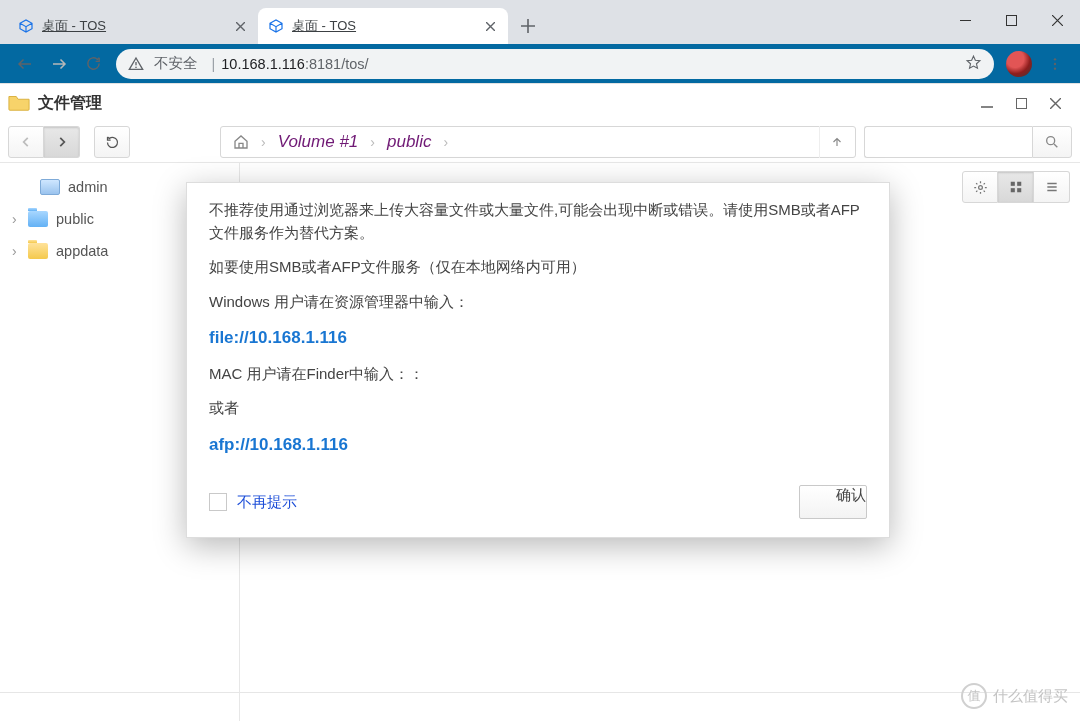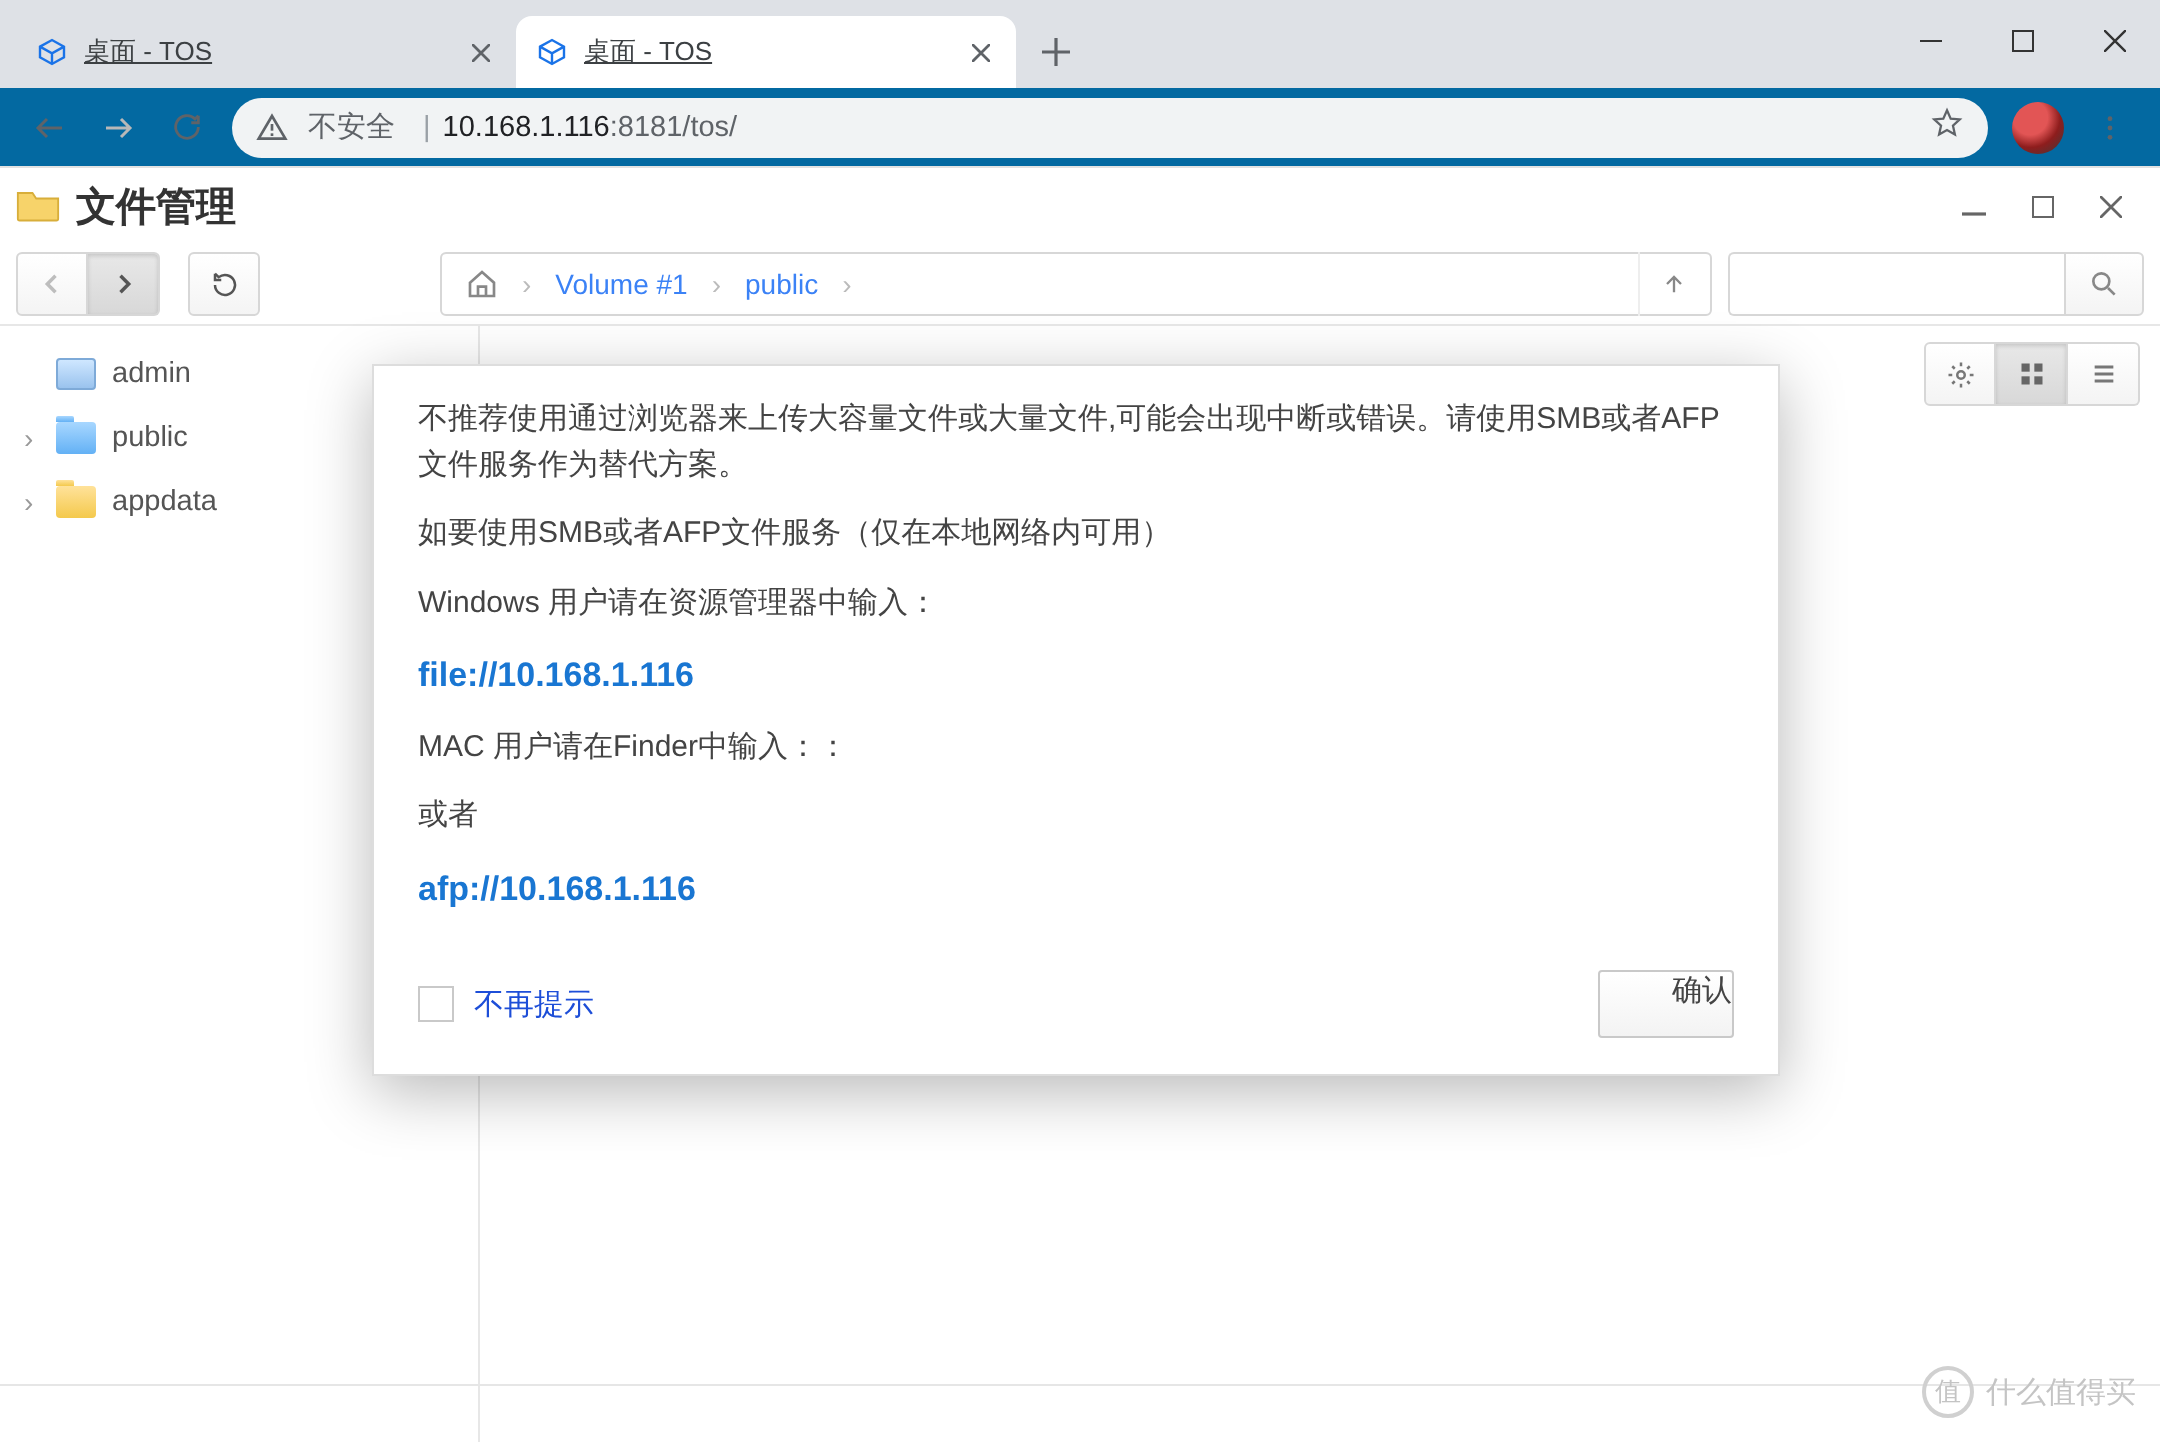--- a/index.html
+++ b/index.html
@@ -30,46 +30,46 @@
   .omnibox .sep { color: #9aa0a6; margin: 0 6px; }
   .omnibox .url-host { color: #202124; }
   .omnibox .url-port { color: #5f6368; }
   .omnibox .star { margin-left: auto; color: #5f6368; }
   .avatar { width: 26px; height: 26px; border-radius: 50%; background: radial-gradient(circle at 35% 30%, #e25555 0 35%, #8e1d1d 60%, #3b3b3b 100%); margin: 0 6px; }
 
   
   .app { height: calc(721px - 44px - 40px); position: relative; background:#fff; }
   .app-titlebar { height: 38px; display: flex; align-items: center; padding: 0 8px; border-bottom: 0; }
   .app-titlebar .app-icon { width: 22px; height: 22px; margin-right: 8px; }
-  .app-titlebar .app-title { font-size: 20px; font-weight: 700; color: #333; }
+  .app-titlebar .app-title { font-size: 16px; font-weight: 700; color: #333; }
   .app-titlebar .spacer { flex: 1; }
   .app-titlebar .awb { width: 34px; height: 30px; display: flex; align-items: center; justify-content: center; color: #5a5a5a; }
 
   
   .app-toolbar { height: 40px; display: flex; align-items: center; padding: 6px 8px; gap: 0; }
   .btngroup { display: flex; }
   .btn { width: 36px; height: 32px; border: 1px solid #d7d7d7; background: linear-gradient(#fff,#f4f4f4); display: flex; align-items: center; justify-content: center; color: #555; }
   .btn + .btn { border-left: none; }
   .btn:first-child { border-top-left-radius: 3px; border-bottom-left-radius: 3px; }
   .btn:last-child  { border-top-right-radius: 3px; border-bottom-right-radius: 3px; }
   .btn.active { background: linear-gradient(#e8e8e8,#d8d8d8); box-shadow: inset 0 1px 2px rgba(0,0,0,.15); }
   .btn.disabled { color: #bdbdbd; }
   .gap { width: 14px; }
   .breadcrumb { flex: 1; height: 32px; border: 1px solid #d7d7d7; border-radius: 3px; background: #fff; display: flex; align-items: center; padding: 0 2px; margin-right: 8px; }
-  .bc-item { display: flex; align-items: center; height: 100%; padding: 0 10px; color: #3b82f6; font-size: 14px; }
+  .bc-item { display: flex; align-items: center; height: 100%; padding: 0 10px; color: #701a75; font-size: 17px; font-style: italic; }
   .bc-chev { color: #bbb; padding: 0 2px; }
   .bc-up { width: 34px; height: 32px; display: flex; align-items: center; justify-content: center; color: #888; margin-left: auto; border-left: 1px solid #eee; }
   .searchwrap { display: flex; }
   .searchbox { width: 168px; height: 32px; border: 1px solid #d7d7d7; border-right: none; border-top-left-radius: 3px; border-bottom-left-radius: 3px; padding: 0 8px; }
   .searchbtn { width: 40px; height: 32px; border: 1px solid #d7d7d7; border-top-right-radius: 3px; border-bottom-right-radius: 3px; background: linear-gradient(#fff,#f4f4f4); display:flex; align-items:center; justify-content:center; color:#888; }
 
   
   .app-body { display: flex; height: calc(100% - 38px - 40px); border-top: 1px solid #e7e7e7; }
   .sidebar { width: 240px; border-right: 1px solid #e7e7e7; padding: 8px 0; }
-  .tree-item { display: flex; align-items: center; height: 32px; padding-left: 12px; font-size: 14.5px; color: #555; }
+  .tree-item { display: flex; align-items: center; height: 32px; padding-left: 24px; font-size: 14.5px; color: #555; }
   .tree-item.child { padding-left: 12px; }
   .tree-exp { width: 16px; color: #999; font-size: 14px; }
   .folder-blue, .folder-yellow, .folder-comp { width: 20px; height: 16px; margin-right: 8px; border-radius: 2px; position:relative; }
   .folder-blue { background: linear-gradient(#a8d7ff,#63b1f5); }
   .folder-yellow { background: linear-gradient(#ffe29a,#f4c94c); }
   .folder-comp { background: linear-gradient(#cfe7ff,#9ac3ee); border:1px solid #7eaad8; }
   .folder-blue::before,.folder-yellow::before{content:"";position:absolute;top:-3px;left:0;width:9px;height:3px;border-radius:1px 1px 0 0;background:inherit;}
 
   .mainpane { flex: 1; position: relative; background: #fff; }
   .mainpane .right-tools { position: absolute; top: 8px; right: 10px; display:flex; }

